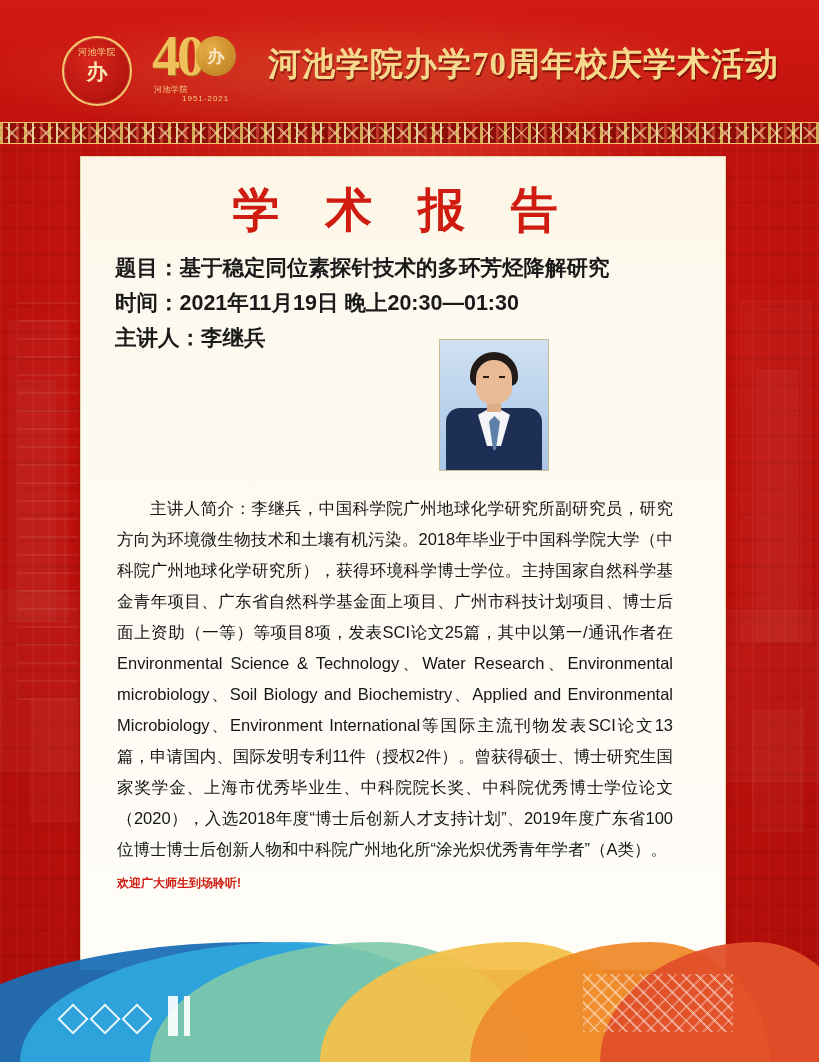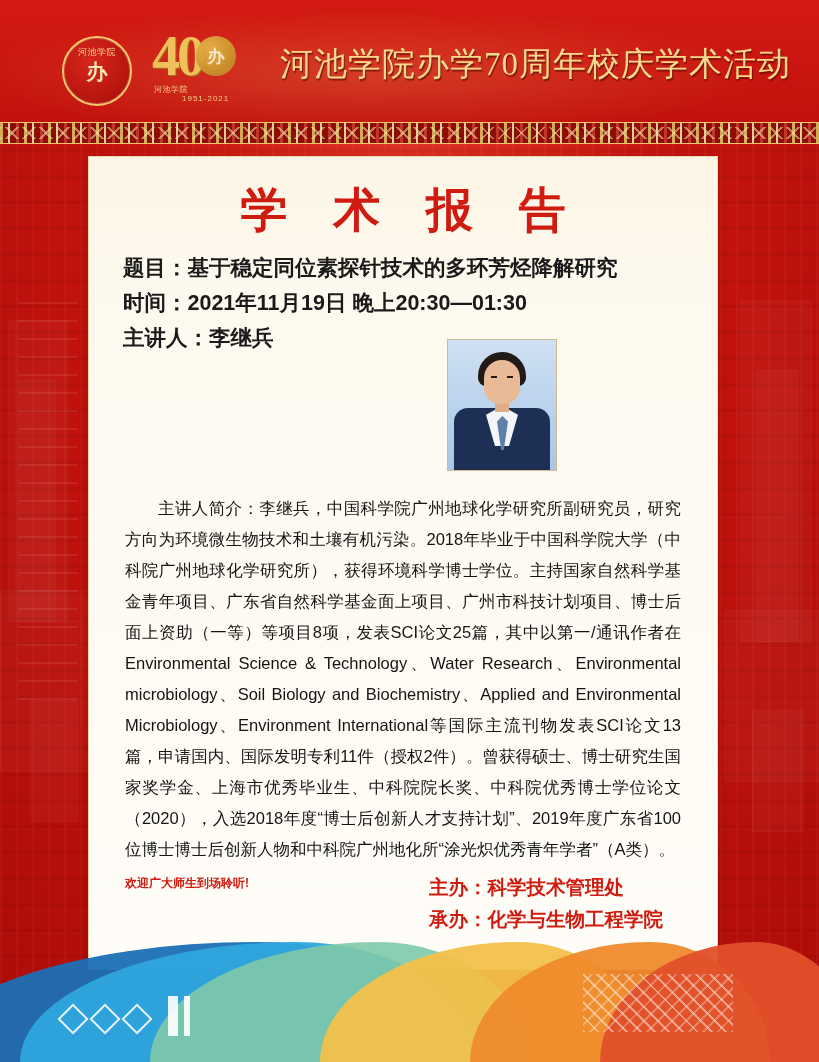--- a/index.html
+++ b/index.html
@@ -134,27 +134,26 @@
     left: 30px; top: 66px;
     font-size: 8px;
     color: #f3cf86;
     letter-spacing: 1px;
   }
   .header-title {
     position: absolute;
     left: 268px; top: 44px;
     width: 520px;
     font-family: "Liberation Serif", serif;
-    font-weight: normal;
+    font-weight: bold;
     font-size: 33px;
     line-height: 40px;
     color: #f6d98c;
     letter-spacing: 1px;
     text-shadow: 1px 2px 1px rgba(90,10,0,.65);
-    margin-left: 12px;
   }
 
   
   .strip {
     position: absolute;
     left: 0; top: 122px;
     width: 819px; height: 20px;
     background: #8d0d07;
     border-top: 1px solid #f0c56a;
     border-bottom: 1px solid #f0c56a;
@@ -178,25 +177,26 @@
     left: 0; top: 4px;
     width: 819px; height: 12px;
     background-image:
       repeating-linear-gradient(135deg, rgba(245,222,160,.55) 0 2px, rgba(0,0,0,0) 2px 12px),
       repeating-linear-gradient(45deg, rgba(245,222,160,.55) 0 2px, rgba(0,0,0,0) 2px 12px);
   }
 
   
   .card {
     position: absolute;
-    left: 88px; top: 156px;
+    left: 80px; top: 156px;
     width: 628px; height: 812px;
     background: linear-gradient(180deg, #fdf6e6 0%, #fdf9ef 18%, #fffdf8 100%);
     border: 1px solid #e7d6ae;
     box-shadow: 0 2px 10px rgba(80,0,0,.25);
+    padding-left: 16px;
   }
   .card-title {
     position: absolute;
     left: 0; top: 22px;
     width: 628px;
     text-align: center;
     font-family: "Liberation Serif", serif;
     font-weight: bold;
     font-size: 47px;
     letter-spacing: 17px;
@@ -448,24 +448,20 @@
       <div class="eye l"></div>
       <div class="eye r"></div>
     </div>
 
     <div class="bio">
       <span class="indent" style="display:block">主讲人简介：李继兵，中国科学院广州地球化学研究所副研究员，研究方向为环境微生物技术和土壤有机污染。2018年毕业于中国科学院大学（中科院广州地球化学研究所），获得环境科学博士学位。主持国家自然科学基金青年项目、广东省自然科学基金面上项目、广州市科技计划项目、博士后面上资助（一等）等项目8项，发表SCI论文25篇，其中以第一/通讯作者在Environmental Science &amp; Technology、Water Research、Environmental microbiology、Soil Biology and Biochemistry、Applied and Environmental Microbiology、Environment International等国际主流刊物发表SCI论文13篇，申请国内、国际发明专利11件（授权2件）。曾获得硕士、博士研究生国家奖学金、上海市优秀毕业生、中科院院长奖、中科院优秀博士学位论文（2020），入选2018年度“博士后创新人才支持计划”、2019年度广东省100位博士博士后创新人物和中科院广州地化所“涂光炽优秀青年学者”（A类）。</span>
     </div>
 
     <div class="footer-left">欢迎广大师生到场聆听!</div>
 
-    <div class="footer-right">
-      <div>主办：科学技术管理处</div>
-      <div>承办：化学与生物工程学院</div>
-    </div>
   </div>
 
   <div class="bottom-watermark">
     <span>办</span>
   </div>
 
   <div class="wave">
     <div class="w w1"></div>
     <div class="w w2"></div>
     <div class="w w3"></div>

